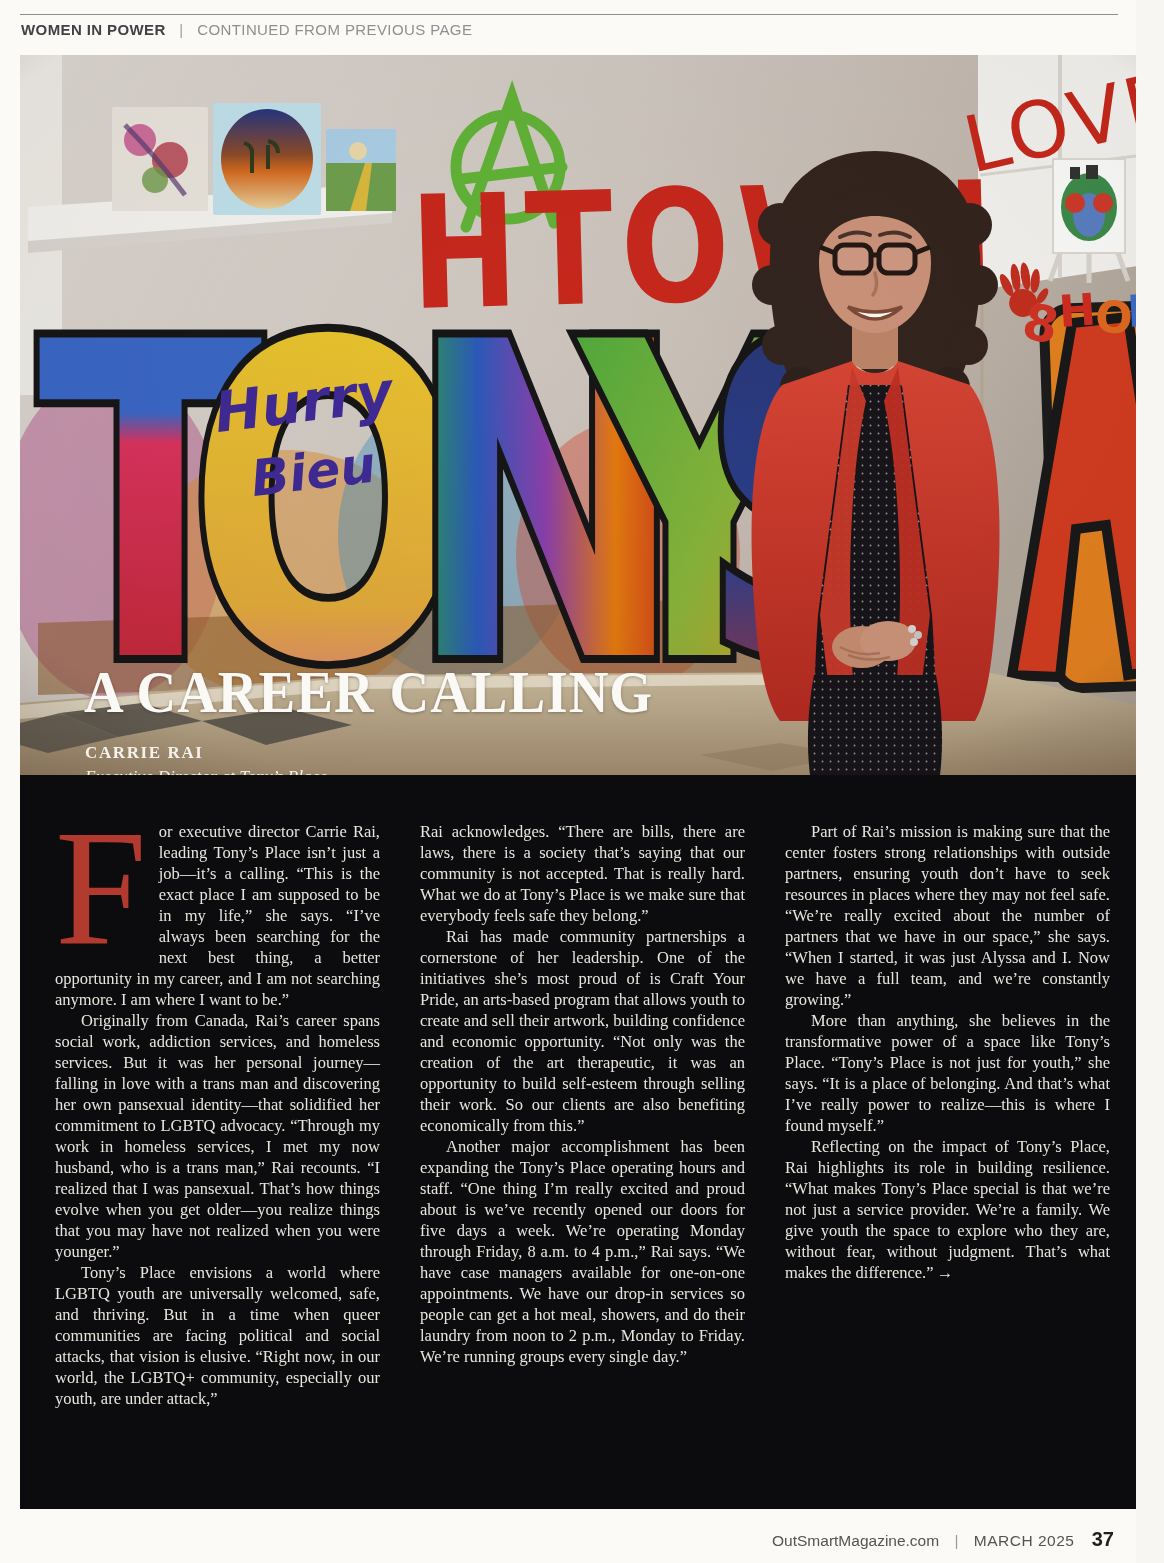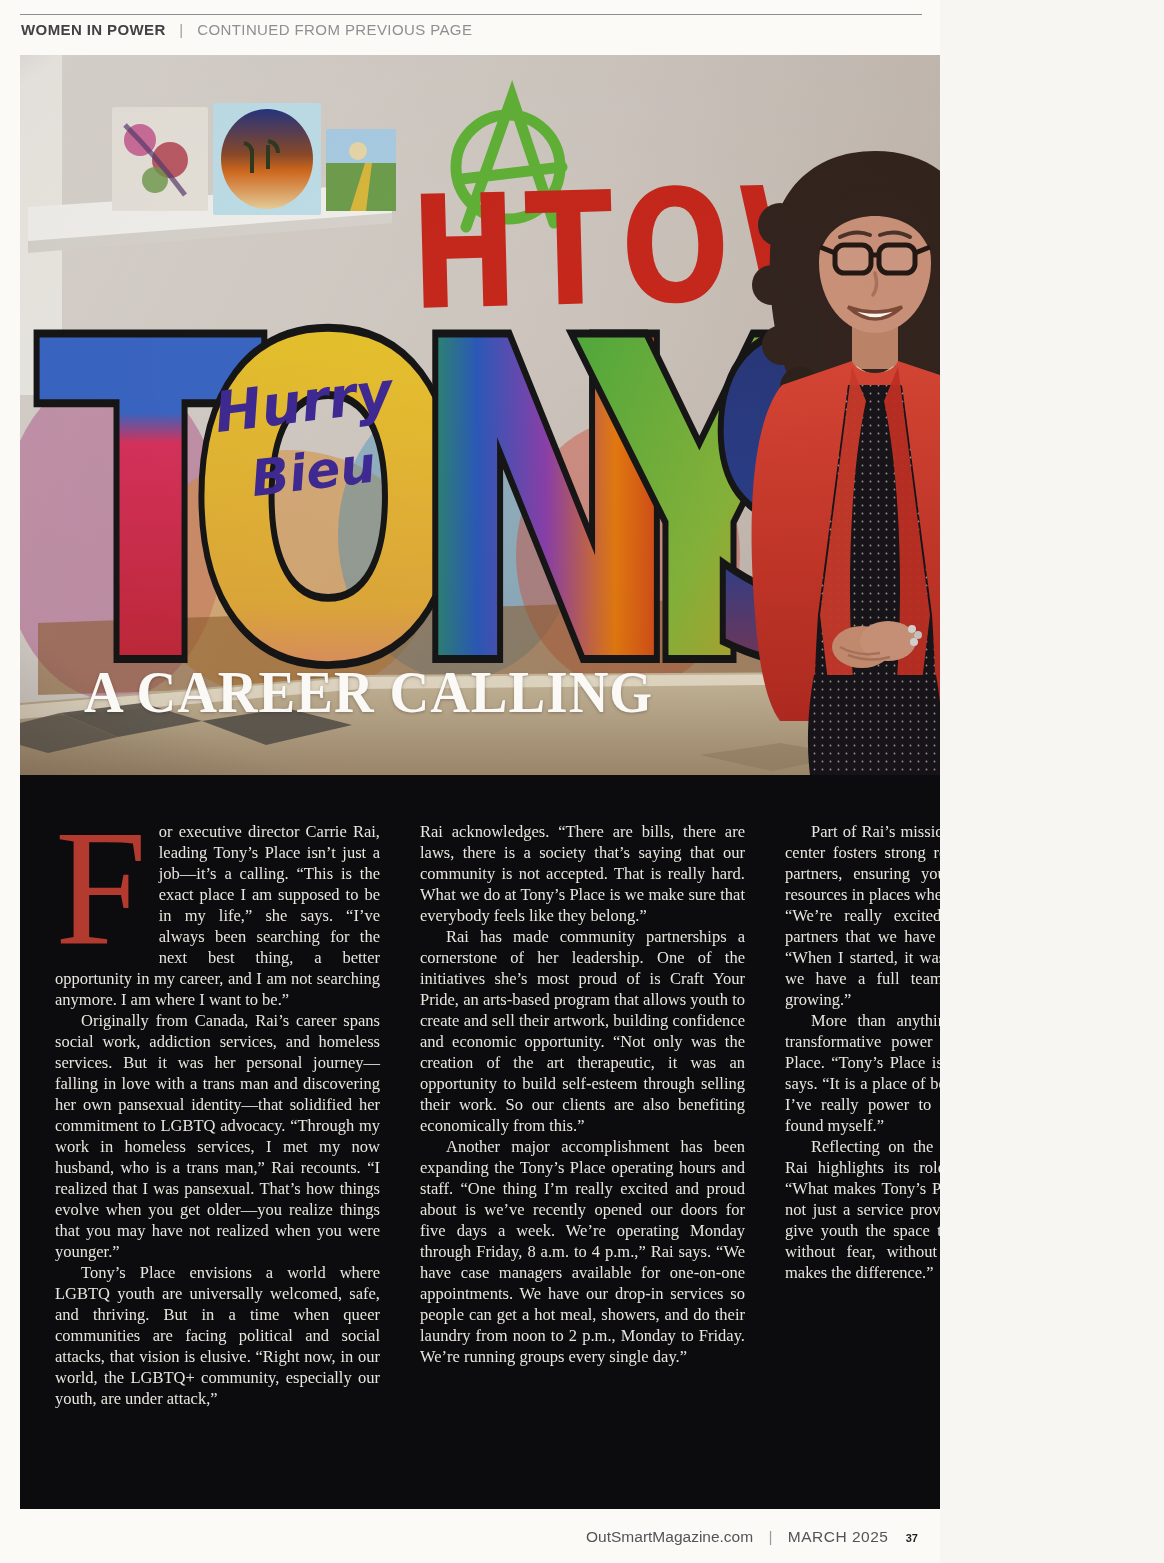--- a/index.html
+++ b/index.html
@@ -1,18 +1,18 @@
 <!DOCTYPE html>
 <html><head>
 <meta charset="utf-8">
 <style>
   * { box-sizing: border-box; margin: 0; padding: 0; }
   html,body { width:1164px; background:#f7f6f3; }
   body { font-family:"Liberation Serif", serif; }
-  .page { position:relative; width:940px; height:1563px; background:#fbfaf7; overflow:hidden; }
+  .page { position:relative; width:1136px; height:1563px; background:#fbfaf7; overflow:hidden; }
 
   
   .kicker-rule { position:absolute; left:20px; right:18px; top:14px; height:1px; background:#8e8e90; }
   .kicker { position:absolute; left:21px; top:21px; font-family:"Liberation Sans", sans-serif;
             font-size:15px; letter-spacing:0.4px; white-space:nowrap; }
   .kicker .sec  { font-weight:700; color:#424246; }
   .kicker .sep  { color:#a0a0a2; margin:0 9px; font-weight:400; }
   .kicker .cont { color:#8f8f92; }
 
   
@@ -37,21 +37,21 @@
   .para.indent { text-indent:26px; }
   .dropcap { float:left; font-size:165px; line-height:0.76; height:126px;
              color:#b23a2e; margin:5px 12px 0 0; font-family:"Liberation Serif", serif; }
   .endarrow { color:#efece6; letter-spacing:-1px; }
 
   
   .footer { position:absolute; right:22px; top:1528px; font-family:"Liberation Sans", sans-serif;
             font-size:15.5px; color:#545456; white-space:nowrap; }
   .footer .sep { color:#9b9b9d; margin:0 11px; }
   .footer .issue { letter-spacing:0.5px; }
-  .footer .pageno { font-weight:700; color:#1f1f21; margin-left:13px; font-size:11px; }
+  .footer .pageno { font-weight:700; color:#1f1f21; margin-left:13px; font-size:20px; }
 </style>
 </head>
 <body>
 
 <div class="page">
 
   <div class="kicker-rule"></div>
   <div class="kicker">
     <span class="sec">WOMEN IN POWER</span>
     <span class="sep">|</span>
@@ -270,31 +270,35 @@
           <circle cx="892" cy="574" r="4" fill="#d8d6d2"></circle>
             <circle cx="898" cy="580" r="4" fill="#c9c7c3"></circle>
           <circle cx="894" cy="587" r="4" fill="#d8d6d2"></circle>
         </g>
       </g>
 
       <rect x="0" y="0" width="1125" height="720" fill="url(#vig)"></rect>
     </svg>
 
     <div class="feature-title">A CAREER CALLING</div>
+    <div class="byline">
+      <div class="name">CARRIE RAI</div>
+      <div class="role">Executive Director at Tony’s Place</div>
+    </div>
   </div>
 
   <div class="article">
     <div class="columns">
       <div class="col">
           <p class="para"><span class="dropcap">F</span>or executive director Carrie Rai, leading Tony’s Place isn’t just a job—it’s a calling. “This is the exact place I am supposed to be in my life,” she says. “I’ve always been searching for the next best thing, a better opportunity in my career, and I am not searching anymore. I am where I want to be.”</p>
           <p class="para indent">Originally from Canada, Rai’s career spans social work, addiction services, and homeless services. But it was her personal journey—falling in love with a trans man and discovering her own pansexual identity—that solidified her commitment to LGBTQ advocacy. “Through my work in homeless services, I met my now husband, who is a trans man,” Rai recounts. “I realized that I was pansexual. That’s how things evolve when you get older—you realize things that you may have not realized when you were younger.”</p>
           <p class="para indent">Tony’s Place envisions a world where LGBTQ youth are universally welcomed, safe, and thriving. But in a time when queer communities are facing political and social attacks, that vision is elusive. “Right now, in our world, the LGBTQ+ community, especially our youth, are under attack,”</p>
         </div>
       <div class="col">
-          <p class="para">Rai acknowledges. “There are bills, there are laws, there is a society that’s saying that our community is not accepted. That is really hard. What we do at Tony’s Place is we make sure that everybody feels like they belong.”</p>
+          <p class="para">Rai acknowledges. “There are bills, there are laws, there is a society that’s saying that our community is not accepted. That is really hard. What we do at Tony’s Place is we make sure that everybody feels safe they belong.”</p>
           <p class="para indent">Rai has made community partnerships a cornerstone of her leadership. One of the initiatives she’s most proud of is Craft Your Pride, an arts-based program that allows youth to create and sell their artwork, building confidence and economic opportunity. “Not only was the creation of the art therapeutic, it was an opportunity to build self-esteem through selling their work. So our clients are also benefiting economically from this.”</p>
           <p class="para indent">Another major accomplishment has been expanding the Tony’s Place operating hours and staff. “One thing I’m really excited and proud about is we’ve recently opened our doors for five days a week. We’re operating Monday through Friday, 8 a.m. to 4 p.m.,” Rai says. “We have case managers available for one-on-one appointments. We have our drop-in services so people can get a hot meal, showers, and do their laundry from noon to 2 p.m., Monday to Friday. We’re running groups every single day.”</p>
         </div>
       <div class="col">
           <p class="para indent">Part of Rai’s mission is making sure that the center fosters strong relationships with outside partners, ensuring youth don’t have to seek resources in places where they may not feel safe. “We’re really excited about the number of partners that we have in our space,” she says. “When I started, it was just Alyssa and I. Now we have a full team, and we’re constantly growing.”</p>
           <p class="para indent">More than anything, she believes in the transformative power of a space like Tony’s Place. “Tony’s Place is not just for youth,” she says. “It is a place of belonging. And that’s what I’ve really power to realize—this is where I found myself.”</p>
           <p class="para indent">Reflecting on the impact of Tony’s Place, Rai highlights its role in building resilience. “What makes Tony’s Place special is that we’re not just a service provider. We’re a family. We give youth the space to explore who they are, without fear, without judgment. That’s what makes the difference.”<span class="endarrow"> →</span></p>
         </div>
     </div>
   </div>

